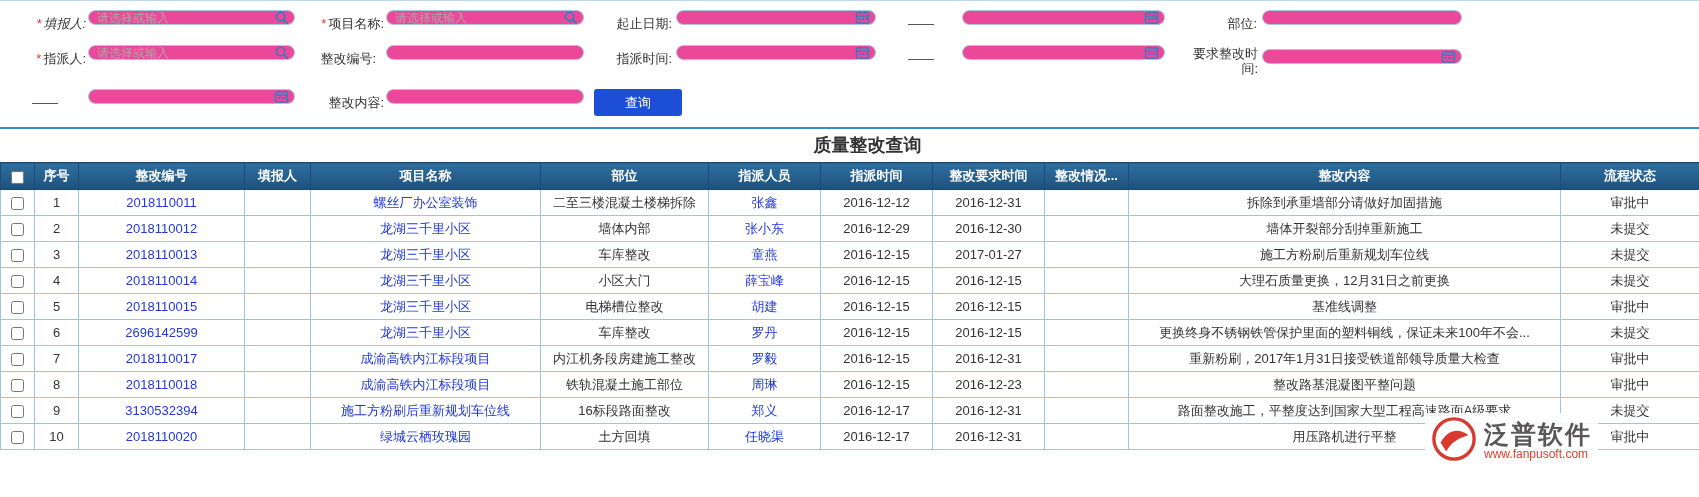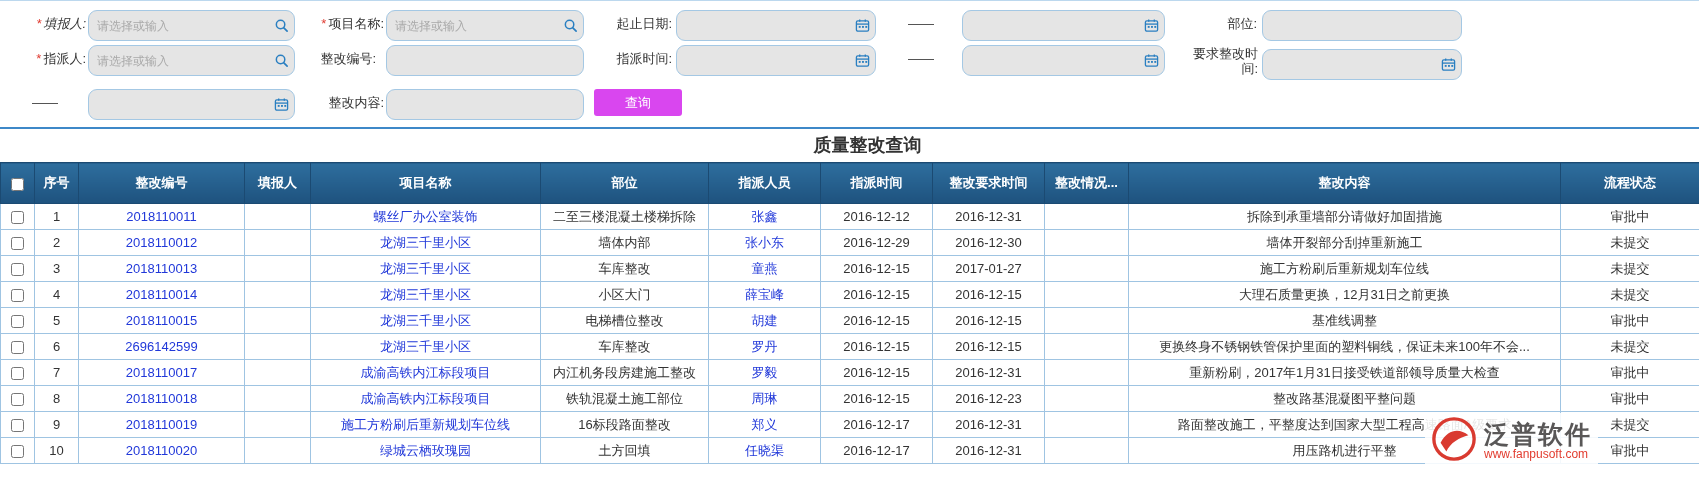--- a/index.html
+++ b/index.html
@@ -9,35 +9,35 @@
     background:#fff;
     font-family:"Liberation Sans","DejaVu Sans",sans-serif;
   }
   .page { width:1699px; height:497px; position:relative; border-top:1px solid #bcd8ee; }
 
   
   .filter-area { position:relative; height:128px; border-bottom:2px solid #3d88c8; background:#fff; }
   .lbl { position:absolute; height:27px; line-height:27px; font-size:13px; color:#333; text-align:right; white-space:nowrap; }
   .lbl.wrap { white-space:normal; line-height:15px; height:auto; padding-top:2px; }
   .lbl .req { color:#e03c32; margin-right:2px; }
-  .inp { position:absolute; height:31px; background:#e5e5e5; border:1px solid #a4c8e4; border-radius:9px; display:flex; align-items:center; }
+  .inp { position:absolute; height:15px; background:#ec4899; border:1px solid #a4c8e4; border-radius:9px; display:flex; align-items:center; }
   .inp input { flex:1; min-width:0; border:none; outline:none; height:100%; padding:0 4px 0 8px; font-size:12px; color:#333; background:transparent; font-family:inherit; }
   .inp input::placeholder { color:#a9a9a9; }
   .icon-btn { width:26px; height:100%; display:flex; align-items:center; justify-content:center; cursor:pointer; flex:0 0 26px; }
   .dash { position:absolute; height:27px; line-height:27px; font-size:14px; color:#555; text-align:center; letter-spacing:-2px; }
-  .btn-search { position:absolute; width:88px; height:27px; background:#d946ef; color:#fff; border:none; border-radius:3px; font-size:13px; cursor:pointer; font-family:inherit; }
+  .btn-search { position:absolute; width:88px; height:27px; background:#1d4ed8; color:#fff; border:none; border-radius:3px; font-size:13px; cursor:pointer; font-family:inherit; }
 
   
   .title-bar { text-align:center; font-size:18px; font-weight:bold; color:#333; padding:5px 0 6px; line-height:22px;margin-left:36px; }
 
   
   table.grid { width:1699px; border-collapse:collapse; table-layout:fixed; }
   .grid th {
     background:linear-gradient(180deg,#2e6e9e,#1e527e);
-    color:#fff; font-size:13px; font-weight:bold; height:41px;
+    color:#fff; font-size:13px; font-weight:bold; height:27px;
     border:1px solid #1b4a72; padding:0 2px; white-space:nowrap; overflow:hidden; text-overflow:ellipsis;
   }
   .grid td {
     border:1px solid #9fc4e2; font-size:13px; color:#333; height:26px;
     text-align:center; padding:0 4px; white-space:nowrap; overflow:hidden; text-overflow:ellipsis; background:#fff;
   }
   .grid .link { color:#2138d9; cursor:pointer; }
   .grid input[type="checkbox"] { margin:0; width:13px; height:13px; vertical-align:middle; cursor:pointer; }
 
   
@@ -340,21 +340,21 @@
       <td class="link">周琳</td>
       <td>2016-12-15</td>
       <td>2016-12-23</td>
       <td></td>
       <td>整改路基混凝图平整问题</td>
       <td>审批中</td>
     </tr>
         <tr>
       <td><input type="checkbox" style=""></td>
       <td>9</td>
-      <td class="link">2018110019</td>
+      <td class="link">3130532394</td>
       <td></td>
       <td class="link">施工方粉刷后重新规划车位线</td>
       <td>16标段路面整改</td>
       <td class="link">郑义</td>
       <td>2016-12-17</td>
       <td>2016-12-31</td>
       <td></td>
       <td>路面整改施工，平整度达到国家大型工程高速路面A级要求</td>
       <td>未提交</td>
     </tr>

